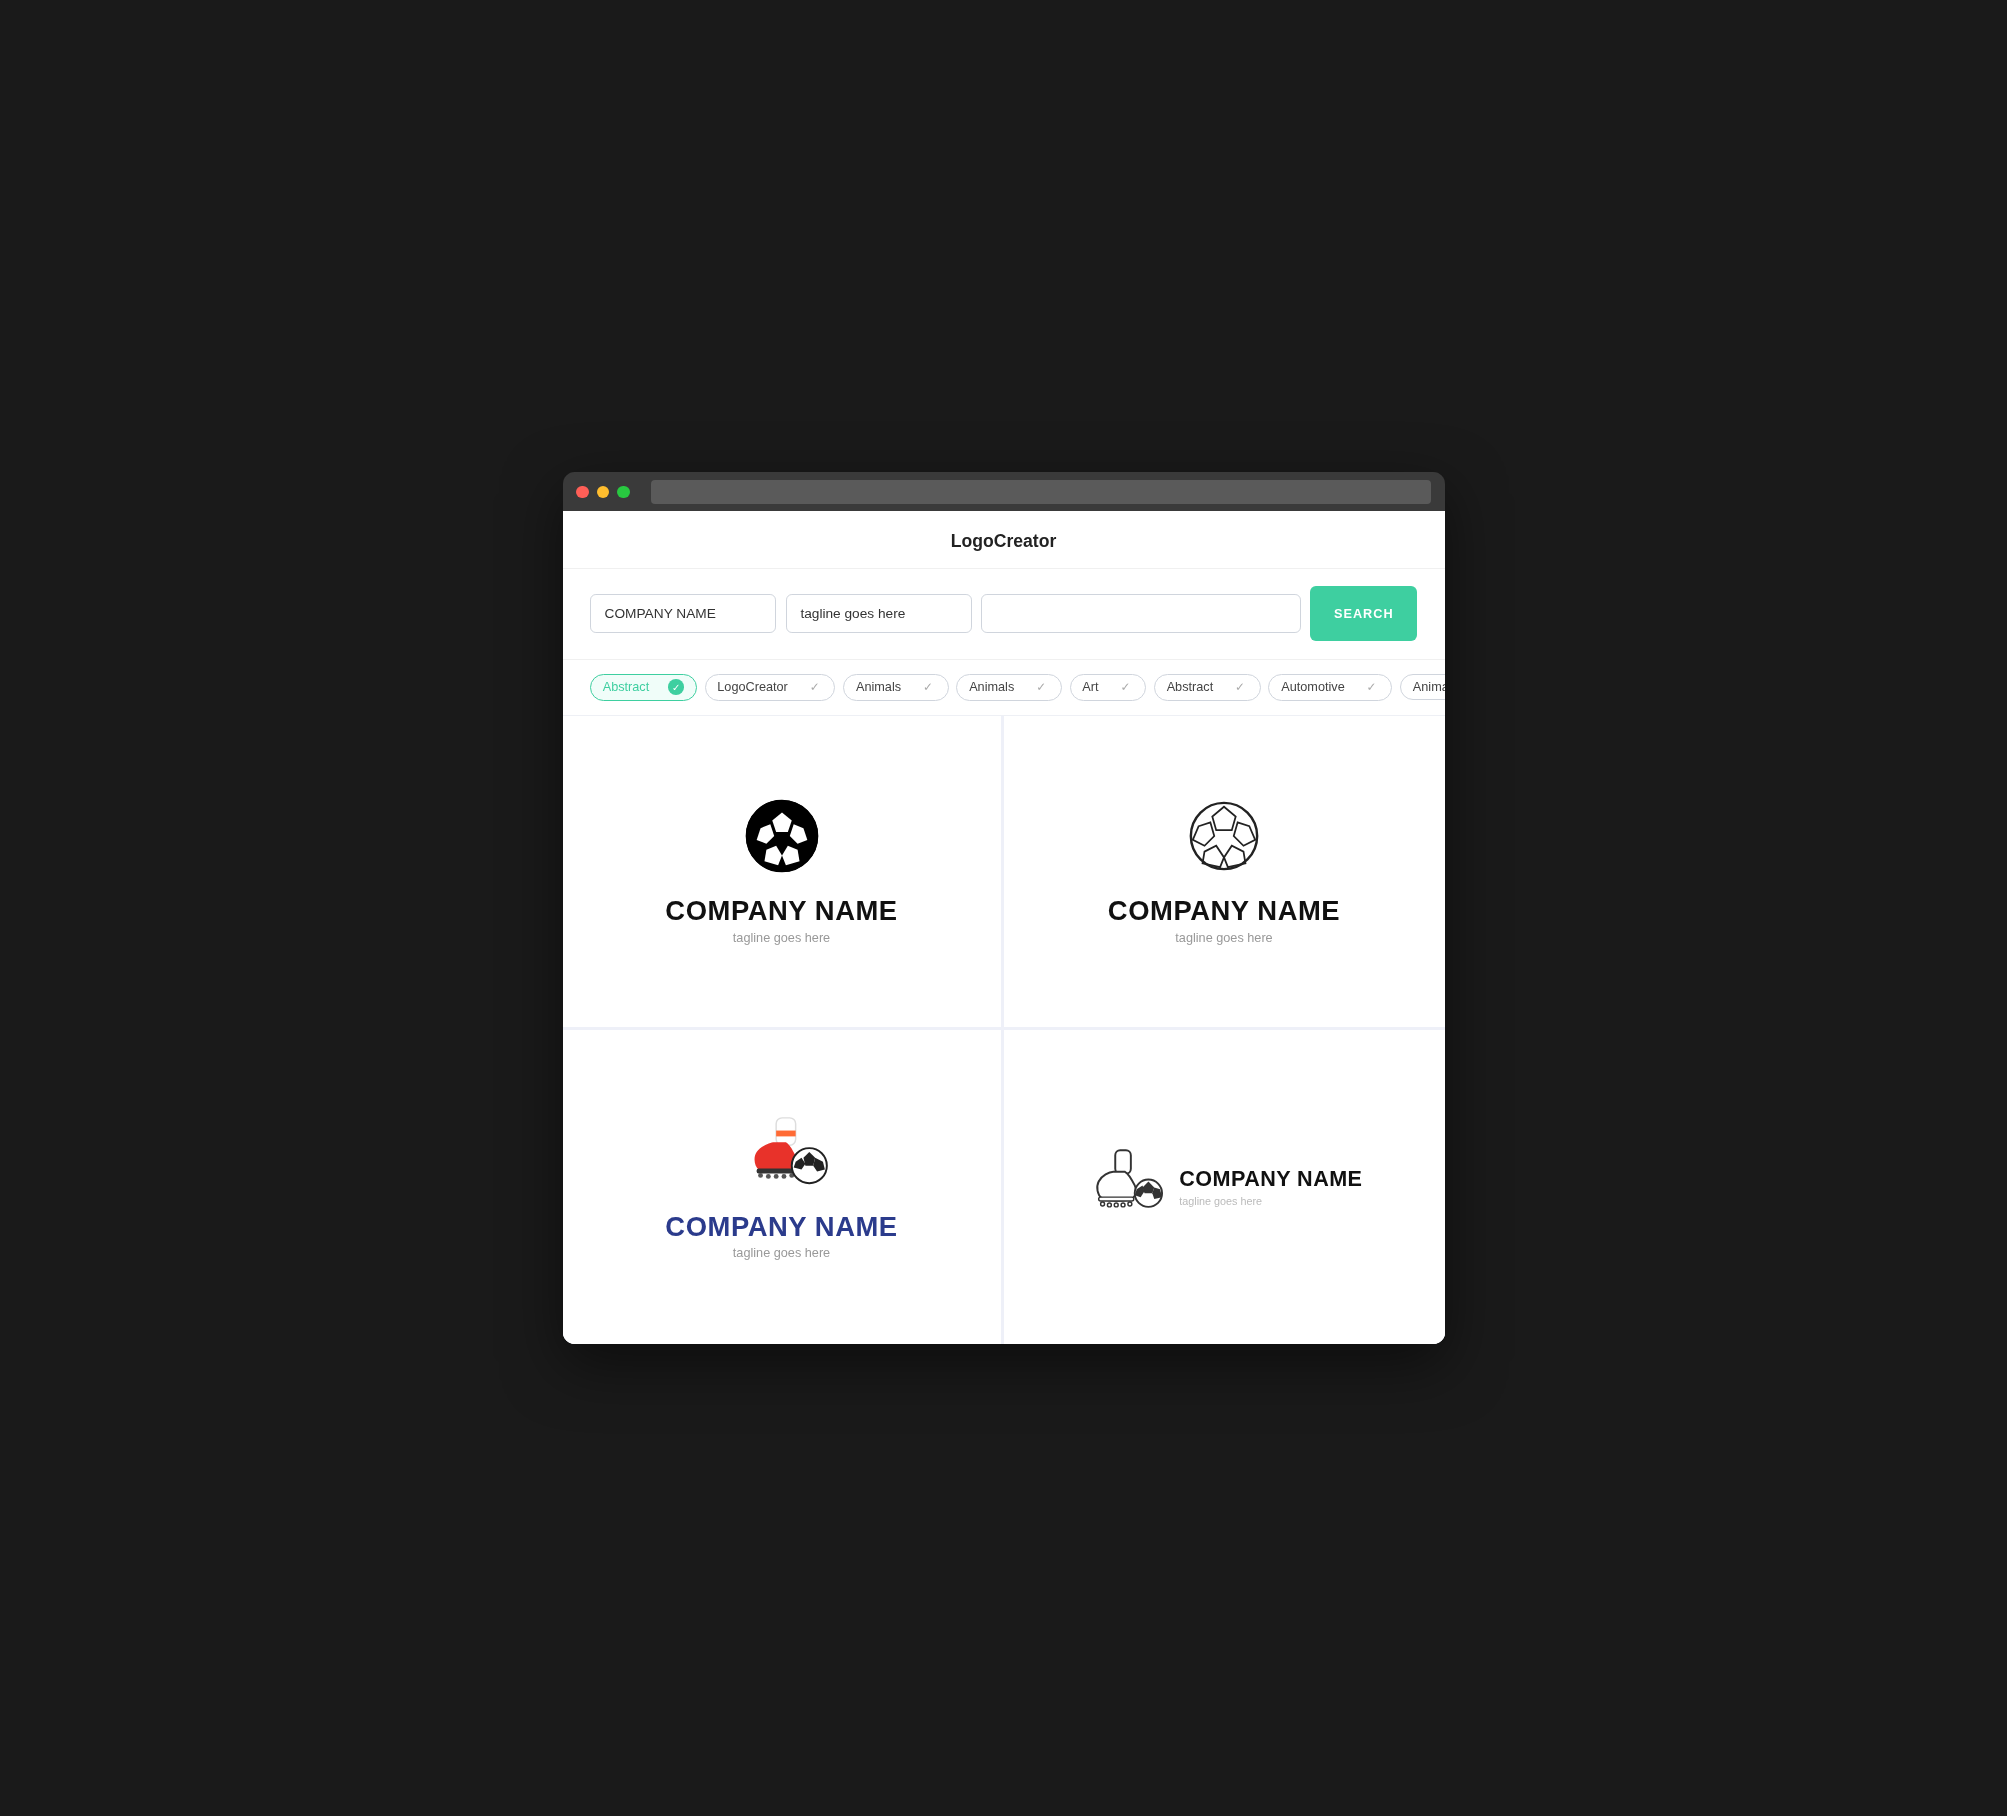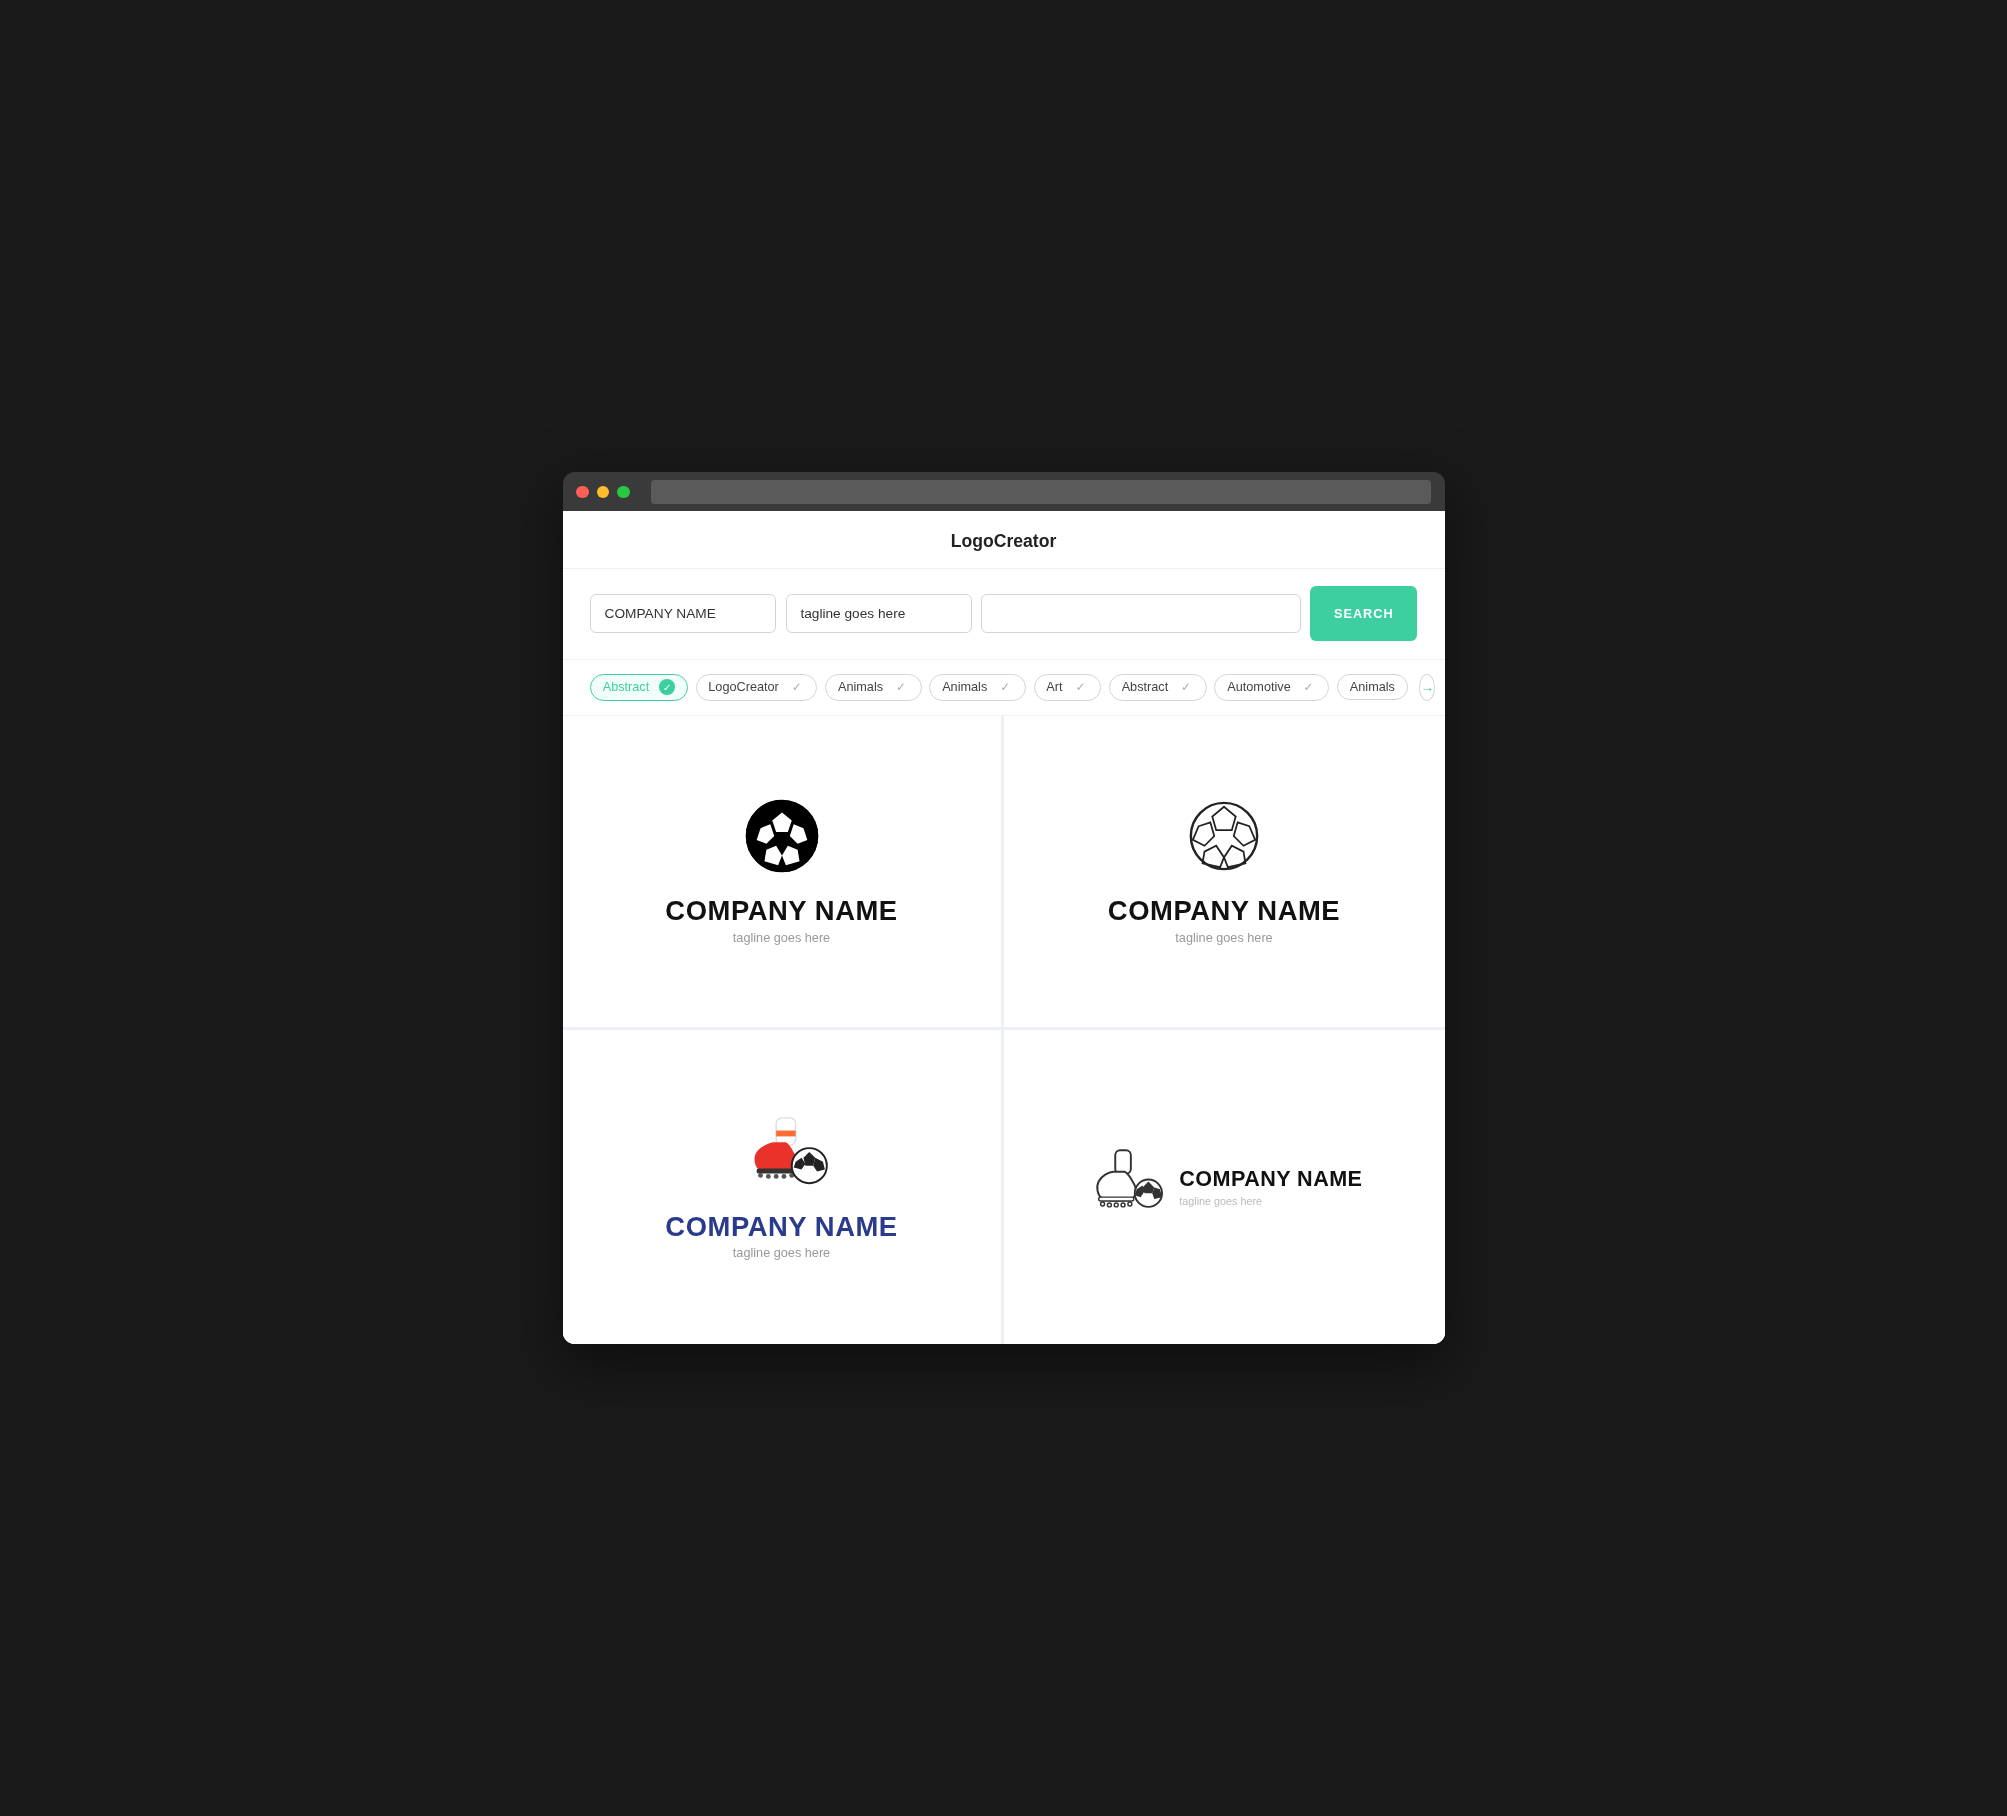--- a/index.html
+++ b/index.html
@@ -102,21 +102,21 @@
       align-items: center;
       padding: 13.7px 27.4px;
       gap: 7.8px;
       border-bottom: 1px solid #eef0f5;
       flex-wrap: nowrap;
       overflow: hidden;
     }
     .category-pill {
       display: flex;
       align-items: center;
-      gap: 10px;
+      gap: 19px;
       padding: 4.9px 11.8px;
       border-radius: 19.6px;
       border: 1.5px solid #d0d5dd;
       font-size: 12.7px;
       color: #444;
       cursor: pointer;
       white-space: nowrap;
       background: white;
     }
     .category-pill.active {

